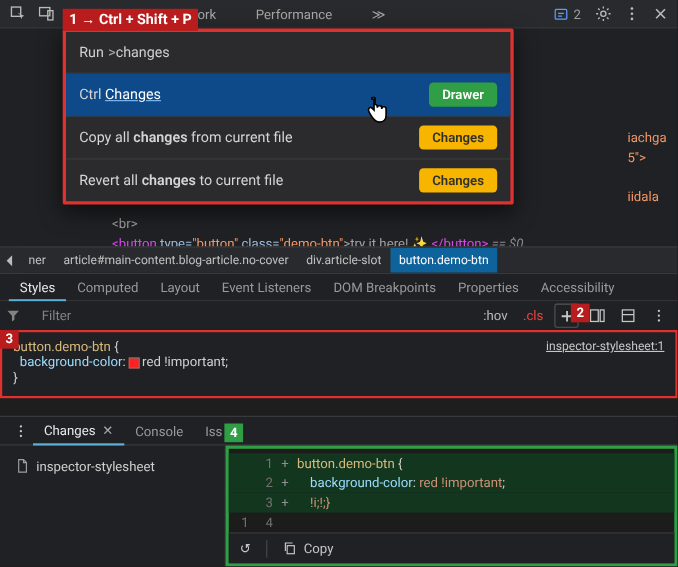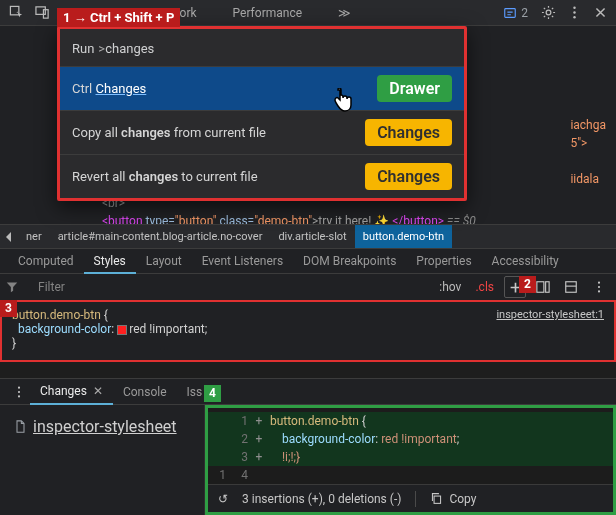--- a/index.html
+++ b/index.html
@@ -18,21 +18,21 @@
 
   .cmd-palette { position:absolute; left:57px; top:26px; width:410px; background:#2b2b2d; border:3px solid #e03131; border-radius:2px; z-index:50; box-shadow:0 6px 20px rgba(0,0,0,.6); }
   .cmd-top { padding:12px 12px 10px; color:#cfd0d1; font-size:13px; border-bottom:1px solid #3c3c3c; }
   .cmd-top .run { margin-right:4px; }
   .cmd-top .gt { color:#aaa; }
   .cmd-item { display:flex; align-items:center; justify-content:space-between; padding:8px 12px; border-bottom:1px solid #3c3c3c; font-size:13px; color:#d5d5d5; cursor:pointer; }
   .cmd-item:last-child { border-bottom:none; }
   .cmd-item.selected { background:#0e4a8a; }
   .cmd-item .hl { text-decoration:underline; text-decoration-color:#7fbfff; color:#fff; }
   .cmd-item .hl2 { font-weight:600; }
-  .pill { padding:4px 12px; border-radius:4px; font-size:16px; font-weight:600; cursor:pointer; }
+  .pill { padding:4px 12px; border-radius:4px; font-size:12px; font-weight:600; cursor:pointer; }
   .pill.green { background:#2f9e44; color:#fff; }
   .pill.yellow { background:#f7b500; color:#303030; }
 
   .cursor { position:absolute; z-index:55; }
 
   .elements-body { position:absolute; top:26px; left:0; right:0; height:198px; background:#202124; padding:60px 4px 4px 90px; font-family: "Consolas","Menlo",monospace; font-size:12px; }
   .dom-line { white-space:pre; color:#a0a0a0; line-height:18px; }
   .dom-line .tag { color:#d946ef; }
   .dom-line .attr { color:#9bbbdc; }
   .dom-line .val { color:#f29766; }
@@ -66,21 +66,21 @@
   .styles-code .value { color:#d0d0d0; }
   .styles-code .imp { color:#d0d0d0; }
 
   .drawer { position:absolute; top:378px; left:0; right:0; bottom:0; background:#202124; border-top:1px solid #3c3c3c; }
   .drawer-tabs { height:26px; display:flex; align-items:center; padding-left:8px; gap:0; border-bottom:1px solid #3c3c3c; }
   .dtab { padding:0 10px; height:26px; line-height:26px; color:#9a9a9a; cursor:pointer; font-size:12px; display:flex; align-items:center; gap:6px; }
   .dtab.active { color:#eaeaea; border-bottom:2px solid #5db0d7; }
   .dtab .x { color:#aaa; }
   .drawer-body { display:flex; height:calc(100% - 26px); }
   .drawer-side { width:205px; padding:8px; border-right:1px solid #2f2f2f; }
-  .file-item { display:flex; align-items:center; gap:6px; color:#d0d0d0; font-size:16px; padding:4px 6px; cursor:pointer;text-decoration:underline; }
+  .file-item { display:flex; align-items:center; gap:6px; color:#d0d0d0; font-size:12px; padding:4px 6px; cursor:pointer; }
   .file-item svg { color:#9aa0a6; }
 
   .diff { flex:1; border:3px solid #2f9e44; background:#1c1c1c; position:relative; font-family:"Consolas","Menlo",monospace; font-size:12px; }
   .diff-lines { padding:4px 0; }
   .diff-line { display:flex; height:18px; line-height:18px; }
   .ln-old, .ln-new { width:22px; text-align:right; color:#727272; padding-right:4px; }
   .sign { width:14px; text-align:center; color:#8f8f8f; }
   .ln-code { flex:1; white-space:pre; padding-left:4px; }
   .ln-add { background:#12361e; }
   .ln-add .ln-code .sel { color:#d7ba7d; }
@@ -187,22 +187,22 @@
     </div>
   <div class="bc-items">
     <div class="bc-item">ner</div>
     <div class="bc-item">article#main-content.blog-article.no-cover</div>
     <div class="bc-item">div.article-slot</div>
     <div class="bc-item active">button.demo-btn</div>
   </div>
 </div>
 
 <div class="styles-tabs">
+  <div class="stab active">Styles</div>
   <div class="stab">Computed</div>
-  <div class="stab active">Styles</div>
   <div class="stab">Layout</div>
   <div class="stab">Event Listeners</div>
   <div class="stab">DOM Breakpoints</div>
   <div class="stab">Properties</div>
   <div class="stab">Accessibility</div>
 </div>
 
 <div class="filter-row">
   <div class="filter-input">
     <svg width="12" height="12" viewBox="0 0 16 16" fill="currentColor">
@@ -299,21 +299,20 @@
             <span class="ln-old">1</span>
             <span class="ln-new">4</span>
             <span class="sign"></span>
             <span class="ln-code"></span>
           </div>
       </div>
       <div class="diff-foot">
         <span class="revert">
             <span>↺</span>
           </span>
-        <span>3 insertions (+), 0 deletions (-)</span>
         <span class="sep"></span>
         <span class="copy">
             <svg width="13" height="13" viewBox="0 0 16 16" fill="none" stroke="currentColor" stroke-width="1.3">
               <rect x="5" y="5" width="8" height="9"></rect>
               <path d="M3 11V2h8"></path>
             </svg>
             <span>Copy</span>
           </span>
       </div>
     </div>

